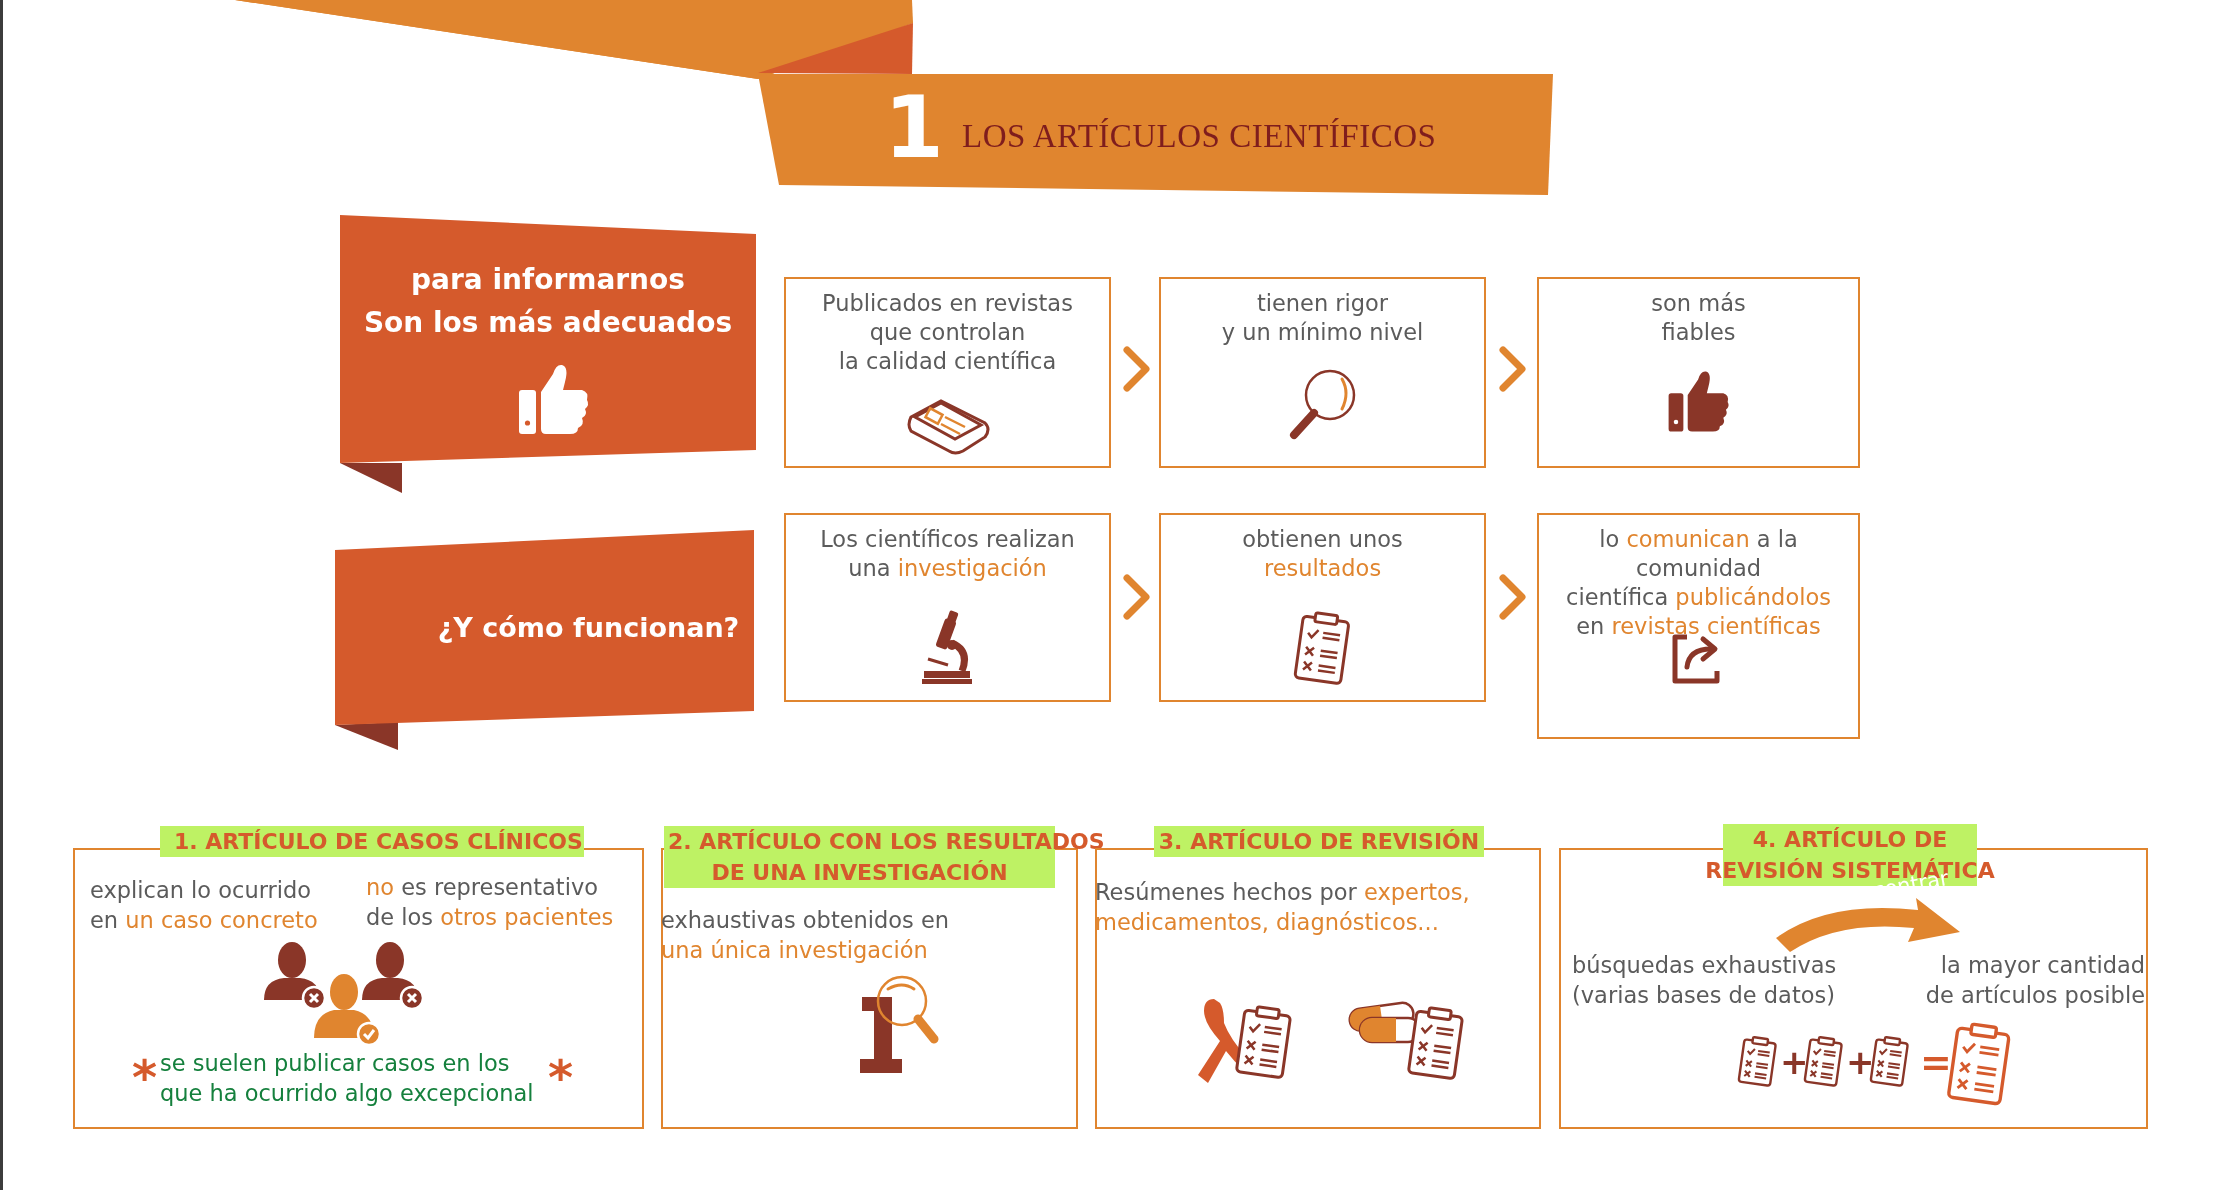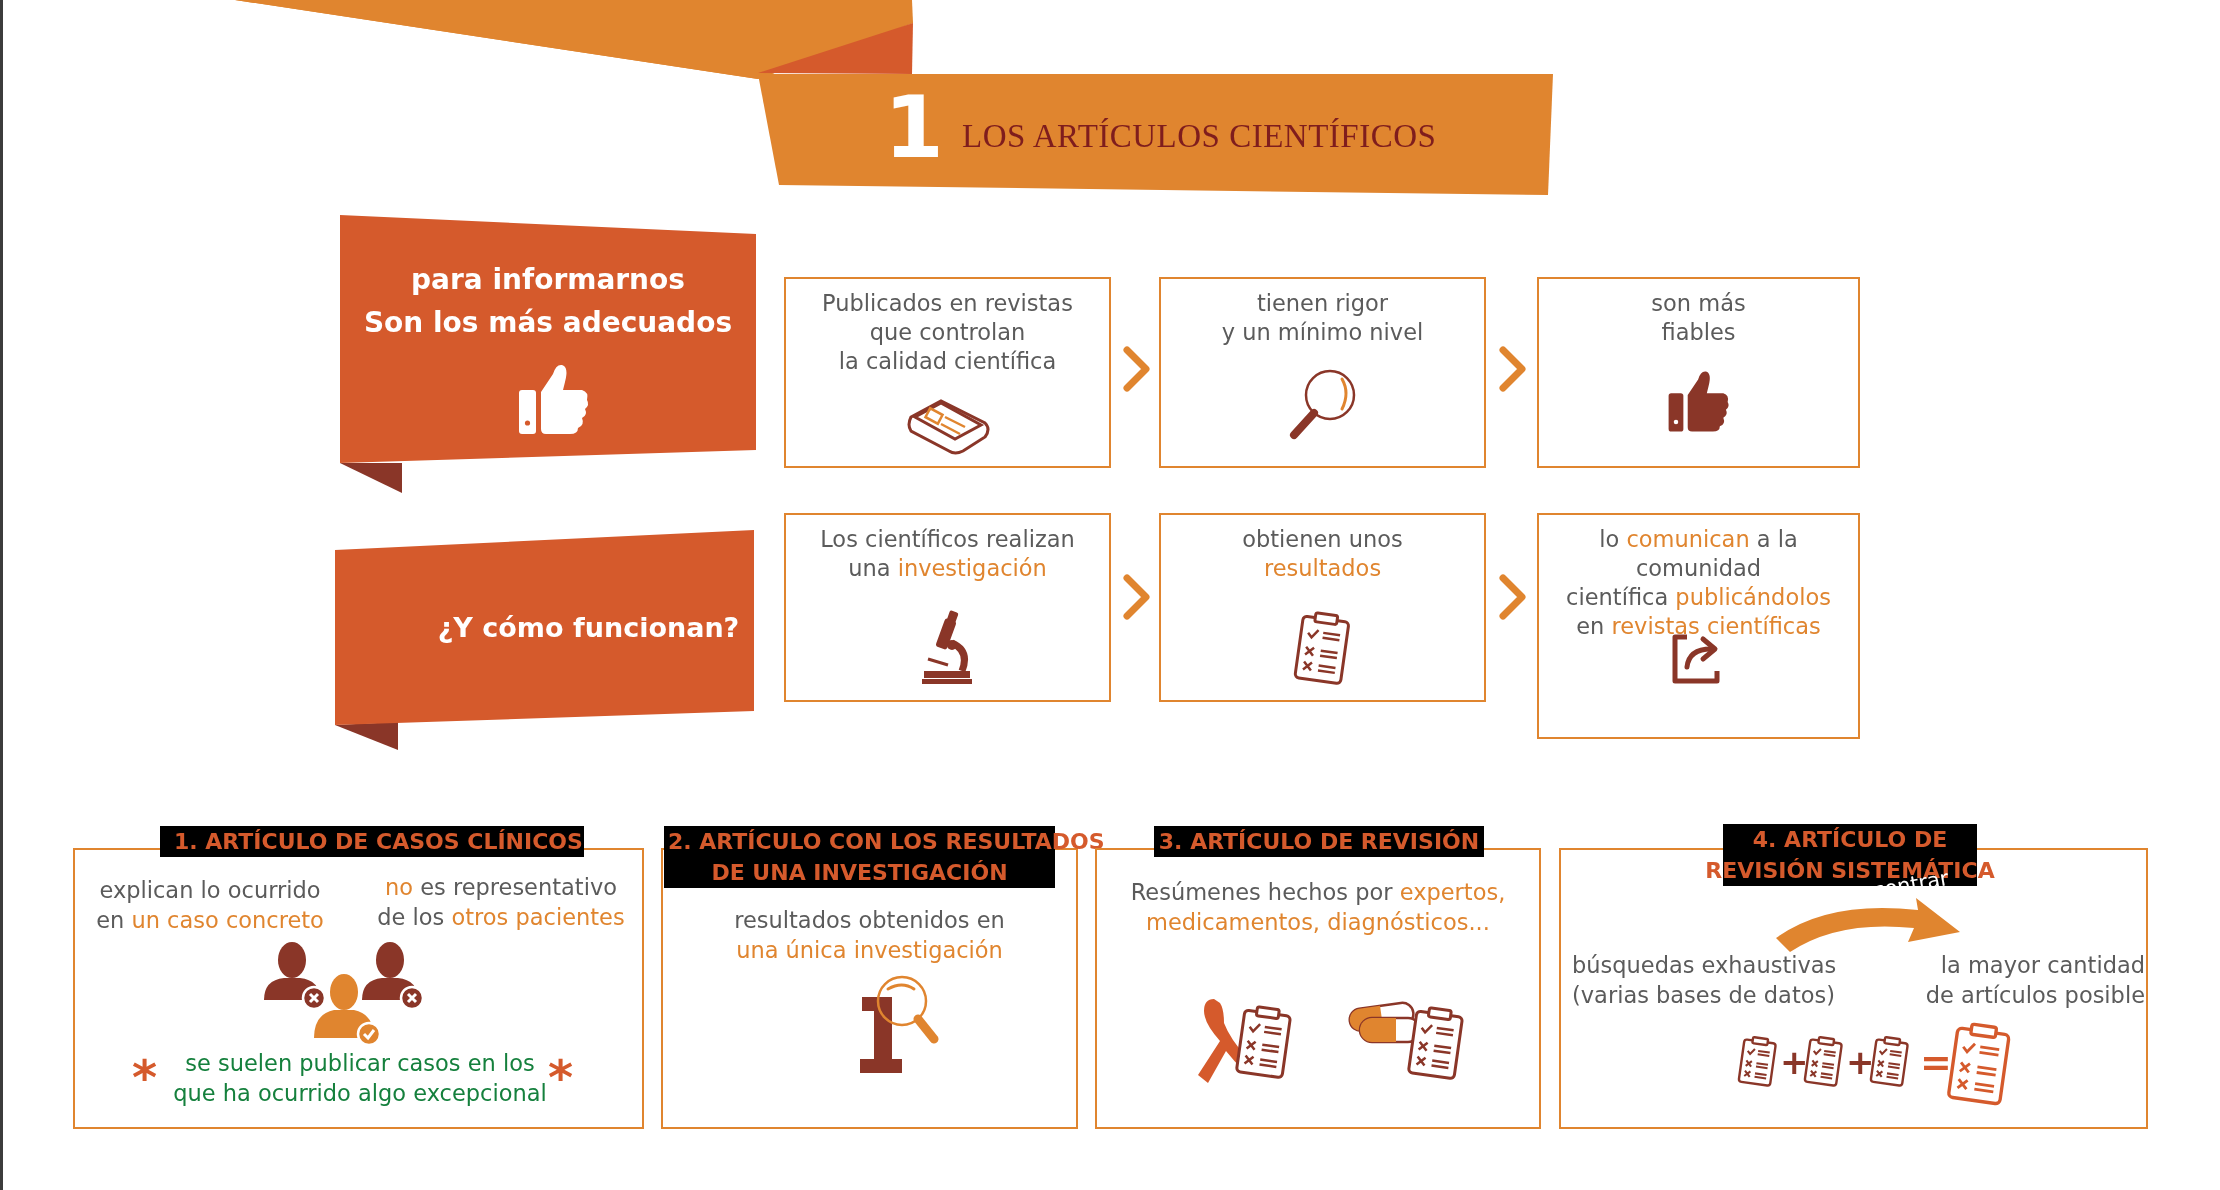--- a/index.html
+++ b/index.html
@@ -22,23 +22,23 @@
   .ribbon2-text { left:335px; top:608px; width:419px; font-size:27px; line-height:40px;padding-left:44px; }
 
   .step-box { position:absolute; border:2.5px solid #e0852f; box-sizing:border-box; background:#fff;
     text-align:center; color:#5b5b5b; font-size:22.5px; line-height:29px; }
   .step-box .txt { position:absolute; left:0; right:0; top:10px; }
   .step-box .ico { position:absolute; left:50%; transform:translateX(-50%); }
   .hl { color:#e0852f; }
   .chevron { position:absolute; }
 
   .type-box { position:absolute; border:2.5px solid #e0852f; box-sizing:border-box; background:#fff; }
-  .type-title { position:absolute; background:#000000; color:#d55a2c; font-weight:bold;
+  .type-title { position:absolute; background:#bef264; color:#d55a2c; font-weight:bold;
     font-size:22px; line-height:31px; text-align:center; padding:0 14px; white-space:nowrap; }
-  .type-body { position:absolute; text-align:center; color:#5b5b5b; font-size:22.5px; line-height:30px; }
+  .type-body { position:absolute; text-align:left; color:#5b5b5b; font-size:22.5px; line-height:30px; }
   .bold { font-weight:normal; }
 </style>
 </head>
 <body>
 
 <div class="frame-left"></div>
 
 <svg class="shapes" width="2220" height="1190">
 
   <polygon points="235,0 905,0 913,23 758,79 " fill="#e0852f"></polygon>
@@ -206,21 +206,21 @@
   <div>se suelen publicar casos en los</div>
   <div><span>que ha ocurrido </span><span class="bold">algo excepcional</span></div>
 </div>
 
 <div class="type-box" style="left:661px;top:848px;width:417px;height:281px"></div>
 <div class="type-title" style="left:664px;top:826px;width:383px;padding:0 4px">
   <div>2. ARTÍCULO CON LOS RESULTADOS</div>
   <div>DE UNA INVESTIGACIÓN</div>
 </div>
 <div class="type-body" style="left:661px;top:905px;width:417px">
-  <div>resultados obtenidos en</div>
+  <div>exhaustivas obtenidos en</div>
   <div class="hl">una única investigación</div>
 </div>
 <svg class="abs" style="left:852px;top:975px" width="92" height="100" viewBox="0 0 92 100">
   <path d="M10 22 H40 V84 H50 V98 H8 V84 H22 V36 H10 Z" fill="#8a3628"></path>
   <circle cx="50" cy="26" r="24" fill="none" stroke="#e0852f" stroke-width="2.5"></circle>
   <path d="M36 14 Q50 6 62 14" fill="none" stroke="#e0852f" stroke-width="3" stroke-linecap="round"></path>
   <line x1="66" y1="44" x2="82" y2="64" stroke="#e0852f" stroke-width="9" stroke-linecap="round"></line>
 </svg>
 
 <div class="type-box" style="left:1095px;top:848px;width:446px;height:281px"></div>

